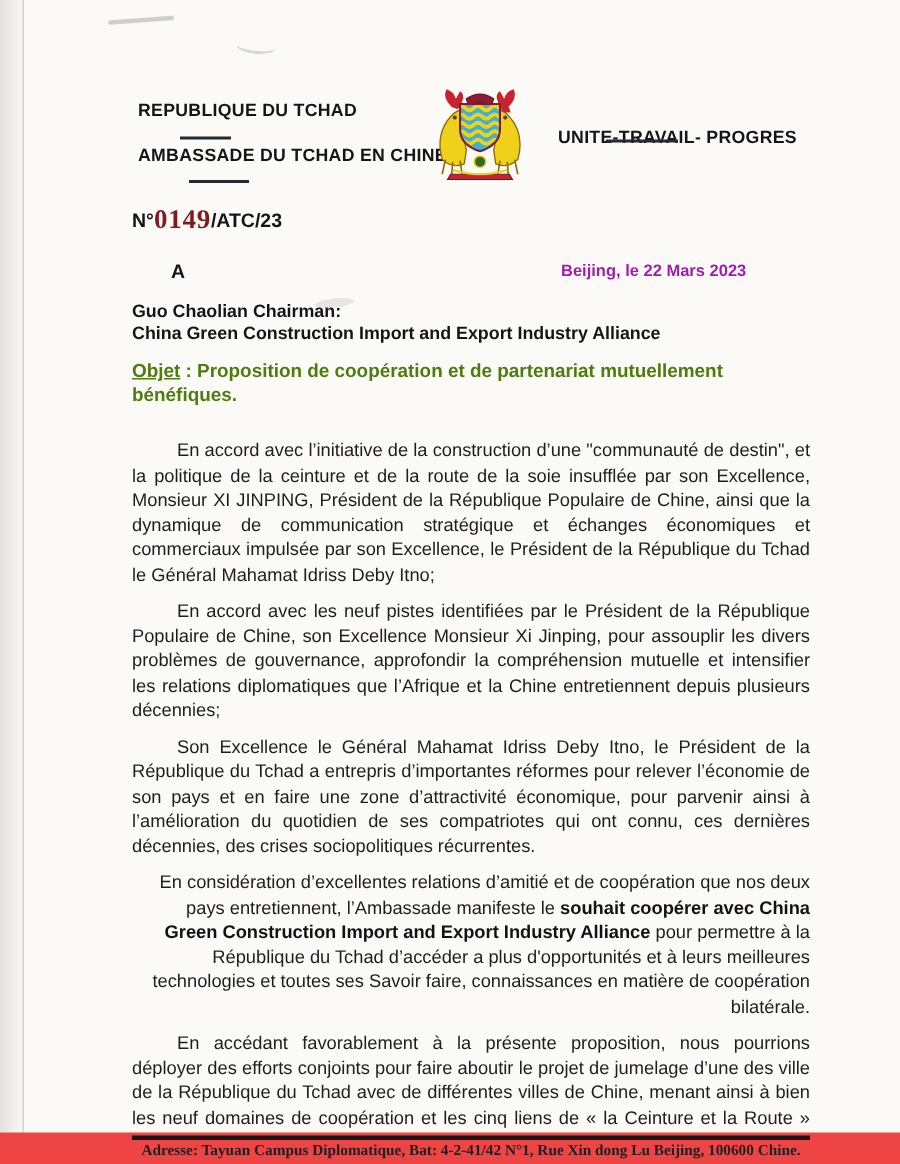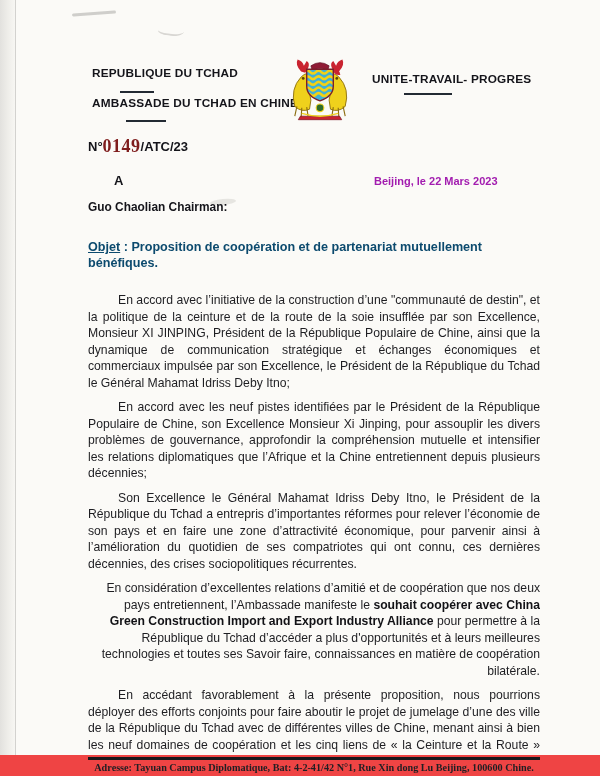--- a/index.html
+++ b/index.html
@@ -38,21 +38,21 @@
   .coat{position:absolute;left:285px;top:57px;width:70px;height:68px;}
   .refline{position:absolute;left:88px;top:136px;white-space:nowrap;}
   .refline .pre,.refline .suf{font-weight:bold;font-size:13px;color:#14141a;}
   .refline .num{
     font-family:"Liberation Serif", serif;font-weight:bold;font-size:18px;
     letter-spacing:.5px;vertical-align:-1px;
   }
   .dateline{position:absolute;left:374px;top:139px;font-weight:bold;font-size:11px;color:#a21caf;white-space:nowrap;margin-top:36px;}
   .to-letter{position:absolute;left:114px;top:173px;font-weight:bold;font-size:13px;color:#14141a;}
   .recipient{position:absolute;left:88px;top:200px;font-weight:bold;font-size:11.9px;line-height:14.5px;color:#14141a;}
-  .subject{position:absolute;left:88px;top:239px;width:452px;font-weight:bold;font-size:12.6px;line-height:16px;color:#0c4a6e;}
+  .subject{position:absolute;left:88px;top:239px;width:452px;font-weight:bold;font-size:12.6px;line-height:16px;color:#4d7c0f;}
   .subject .obj{text-decoration:underline;}
   .body-text{
     position:absolute;left:88px;top:292px;width:452px;height:462px;
     overflow:hidden;
   }
   .para{margin:0 0 8px 0;font-size:12.2px;line-height:16.5px;text-align:justify;color:#1e1e22;}
   .para.indent{text-indent:30px;}
   .para.ragged{text-align:right;}
   .para .b{font-weight:bold;color:#121216;}
   .footer{
@@ -115,31 +115,32 @@
         </g>
       </g>
       <path d="M31,17 h38 v24 q0,15 -19,21 q-19,-6 -19,-21 z" fill="none" stroke="#7a1f2b" stroke-width="2"></path>
 
       <circle cx="50" cy="72" r="5.5" fill="#2f6b2c" stroke="#efd11c" stroke-width="1.5"></circle>
       <path d="M22,84 h56 l3,5 h-62 z" fill="#c92330" stroke="#7a1320" stroke-width="1"></path>
       <path d="M24,80 q26,8 52,0" stroke="#efd11c" stroke-width="2" fill="none"></path>
     </svg>
   </div>
 
-  <div class="hdr-text" style="left:372px;top:72px;">UNITE-TRAVAIL- PROGRES</div>
+  <div class="hdr-text" style="left:372px;top:84px;">UNITE-TRAVAIL- PROGRES</div>
   <div class="rule" style="left:404px;top:93px;width:48px;"></div>
 
   <div class="refline">
     <span class="pre">N°</span><span class="num" style="color: #7f1d1d;">0149</span><span class="suf">/ATC/23</span>
   </div>
   <div class="dateline">Beijing, le 22 Mars 2023</div>
 
   <div class="to-letter">A</div>
   <div class="recipient">
     <div>Guo Chaolian Chairman:</div>
+    <div>China Green Construction Import and Export Industry Alliance</div>
   </div>
 
   <div class="subject">
     <span class="obj">Objet</span><span> : </span><span>Proposition de coopération et de partenariat mutuellement bénéfiques.</span>
   </div>
 
   <div class="body-text">
       <p class="para indent"><span>En accord avec l’initiative de la construction d’une "communauté de destin", et la politique de la ceinture et de la route de la soie insufflée par son Excellence, Monsieur XI JINPING, Président de la République Populaire de Chine, ainsi que la dynamique de communication stratégique et échanges économiques et commerciaux impulsée par son Excellence, le Président de la République du Tchad le Général Mahamat Idriss Deby Itno;</span></p>
       <p class="para indent"><span>En accord avec les neuf pistes identifiées par le Président de la République Populaire de Chine, son Excellence Monsieur Xi Jinping, pour assouplir les divers problèmes de gouvernance, approfondir la compréhension mutuelle et intensifier les relations diplomatiques que l’Afrique et la Chine entretiennent depuis plusieurs décennies;</span></p>
       <p class="para indent"><span>Son Excellence le Général Mahamat Idriss Deby Itno, le Président de la République du Tchad a entrepris d’importantes réformes pour relever l’économie de son pays et en faire une zone d’attractivité économique, pour parvenir ainsi à l’amélioration du quotidien de ses compatriotes qui ont connu, ces dernières décennies, des crises sociopolitiques récurrentes.</span></p>

